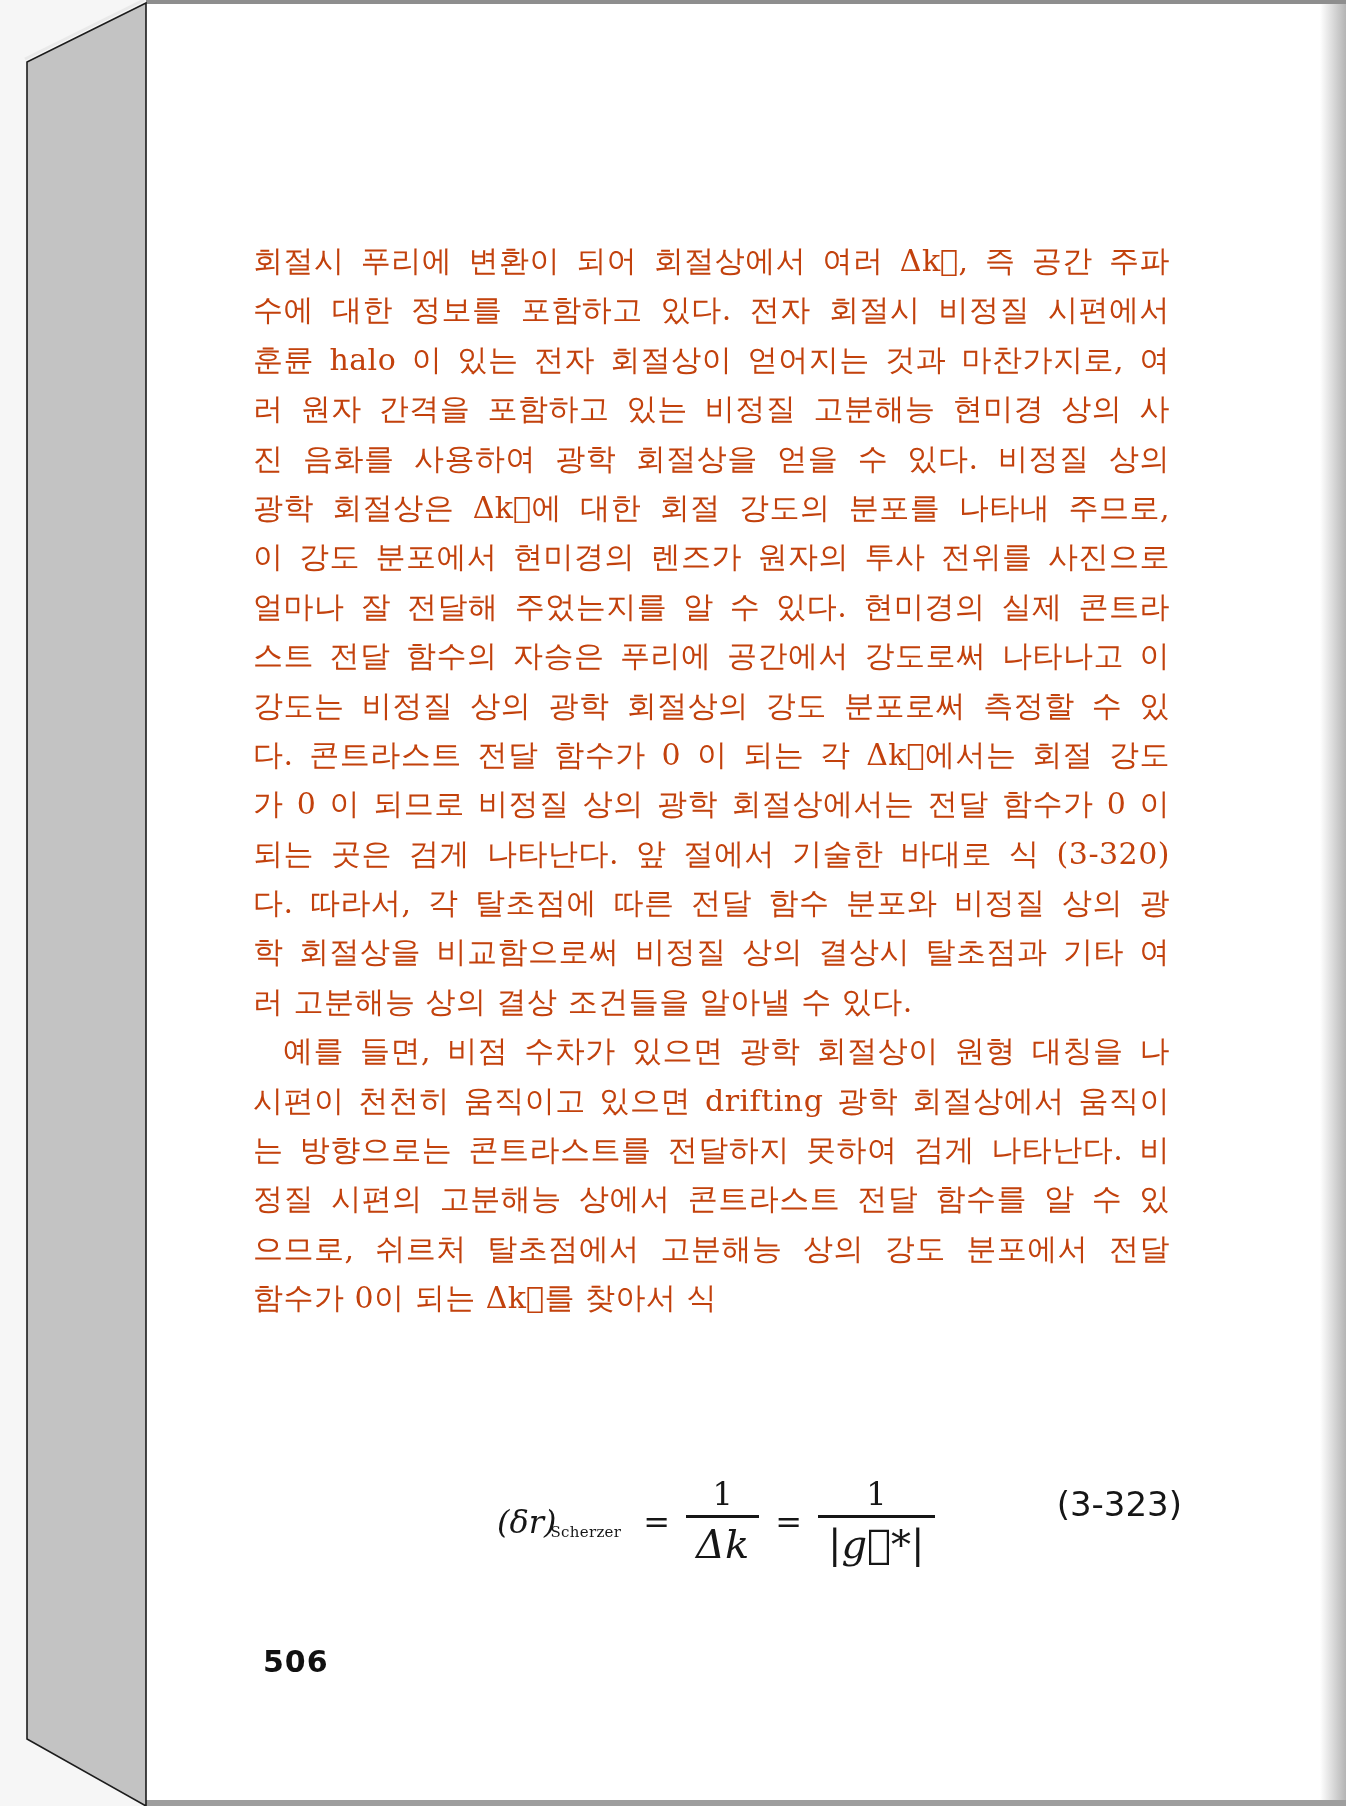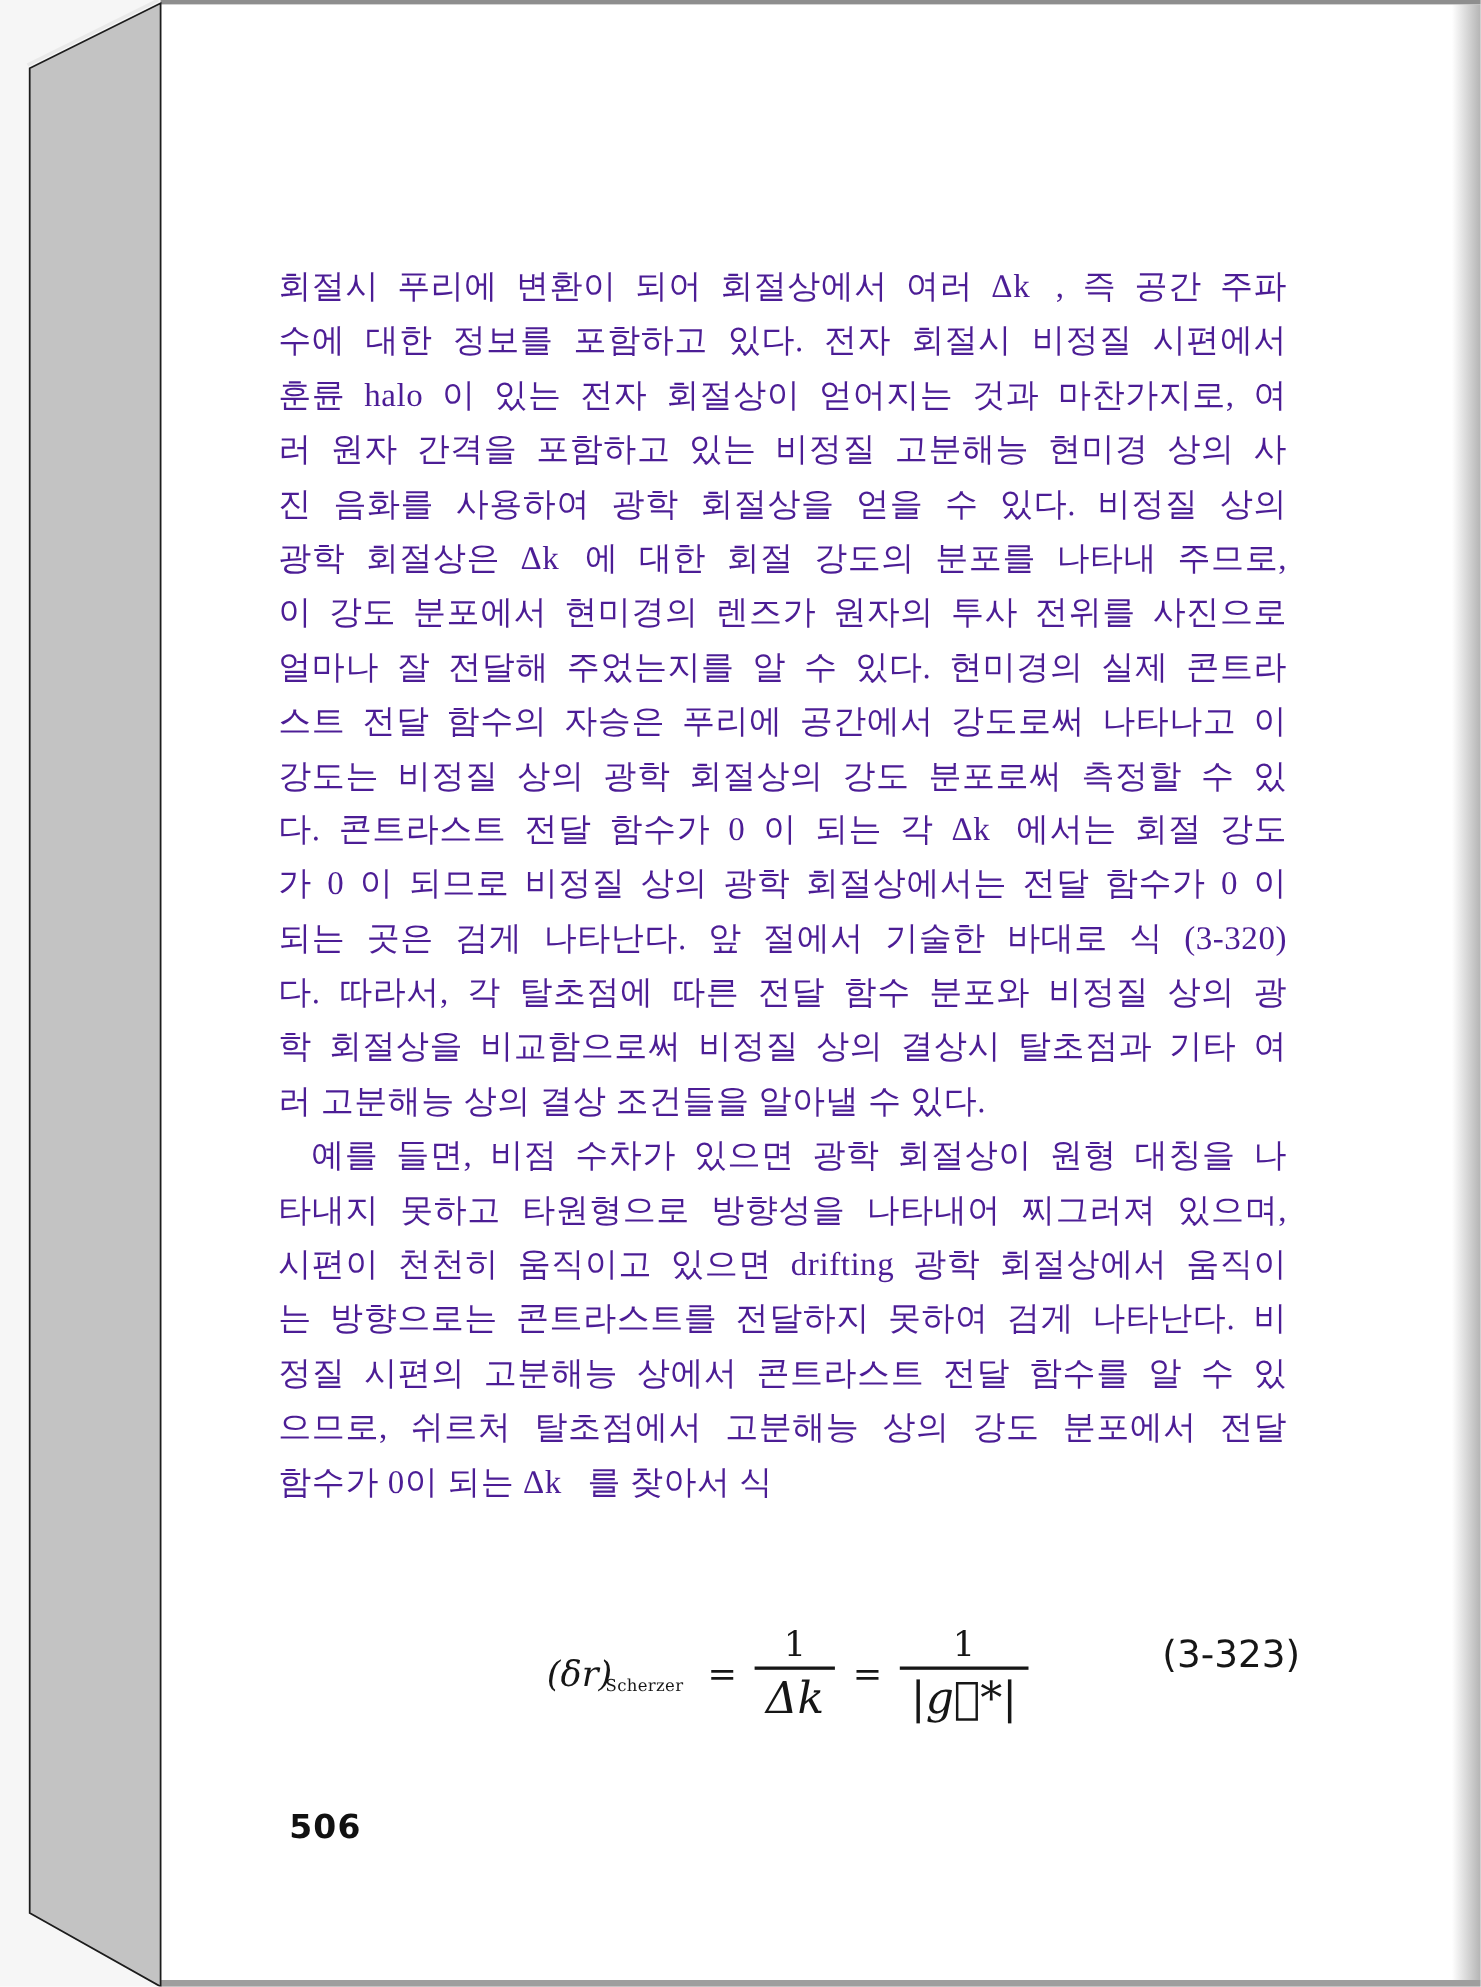--- a/index.html
+++ b/index.html
@@ -23,22 +23,21 @@
   }
   .page-edge-right {
     position: absolute; right: 0; top: 0; bottom: 0; width: 26px;
     background: linear-gradient(to right, rgba(180,180,180,0), #b4b4b4);
     pointer-events: none;
   }
 
   
   .textcol {
     position: absolute; left: 107px; top: 232px; width: 917px;
-    color: #4c1d95;
-    font-family: Liberation Serif, serif;
+    color: #c2410c;
   }
   .line {
     font-size: 30px;
     line-height: 49.4px;
     height: 49.4px;
     white-space: normal;
     word-break: keep-all;
     text-align: justify;
     text-align-last: justify;
     letter-spacing: 0.5px;
@@ -104,21 +103,20 @@
       <div class="line">얼마나 잘 전달해 주었는지를 알 수 있다. 현미경의 실제 콘트라</div>
       <div class="line">스트 전달 함수의 자승은 푸리에 공간에서 강도로써 나타나고 이</div>
       <div class="line">강도는 비정질 상의 광학 회절상의 강도 분포로써 측정할 수 있</div>
       <div class="line">다. 콘트라스트 전달 함수가 0 이 되는 각 Δk⃗에서는 회절 강도</div>
       <div class="line">가 0 이 되므로 비정질 상의 광학 회절상에서는 전달 함수가 0 이</div>
       <div class="line">되는 곳은 검게 나타난다. 앞 절에서 기술한 바대로 식 (3-320)</div>
       <div class="line">다. 따라서, 각 탈초점에 따른 전달 함수 분포와 비정질 상의 광</div>
       <div class="line">학 회절상을 비교함으로써 비정질 상의 결상시 탈초점과 기타 여</div>
       <div class="line last">러 고분해능 상의 결상 조건들을 알아낼 수 있다.</div>
       <div class="line indent">예를 들면, 비점 수차가 있으면 광학 회절상이 원형 대칭을 나</div>
-      <div class="line">타내지 못하고 타원형으로 방향성을 나타내어 찌그러져 있으며,</div>
       <div class="line">시편이 천천히 움직이고 있으면 drifting 광학 회절상에서 움직이</div>
       <div class="line">는 방향으로는 콘트라스트를 전달하지 못하여 검게 나타난다. 비</div>
       <div class="line">정질 시편의 고분해능 상에서 콘트라스트 전달 함수를 알 수 있</div>
       <div class="line">으므로, 쉬르처 탈초점에서 고분해능 상의 강도 분포에서 전달</div>
       <div class="line last">함수가 0이 되는 Δk⃗를 찾아서 식</div>
     </div>
 
     <div class="eqrow">
       <div class="eq">
         <span>

